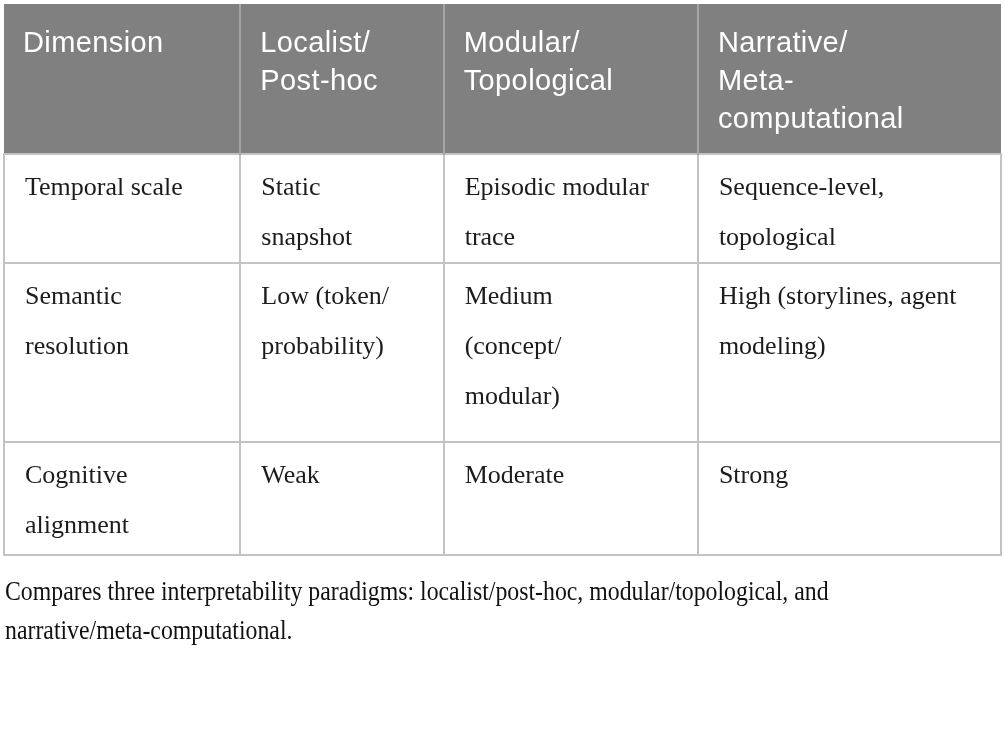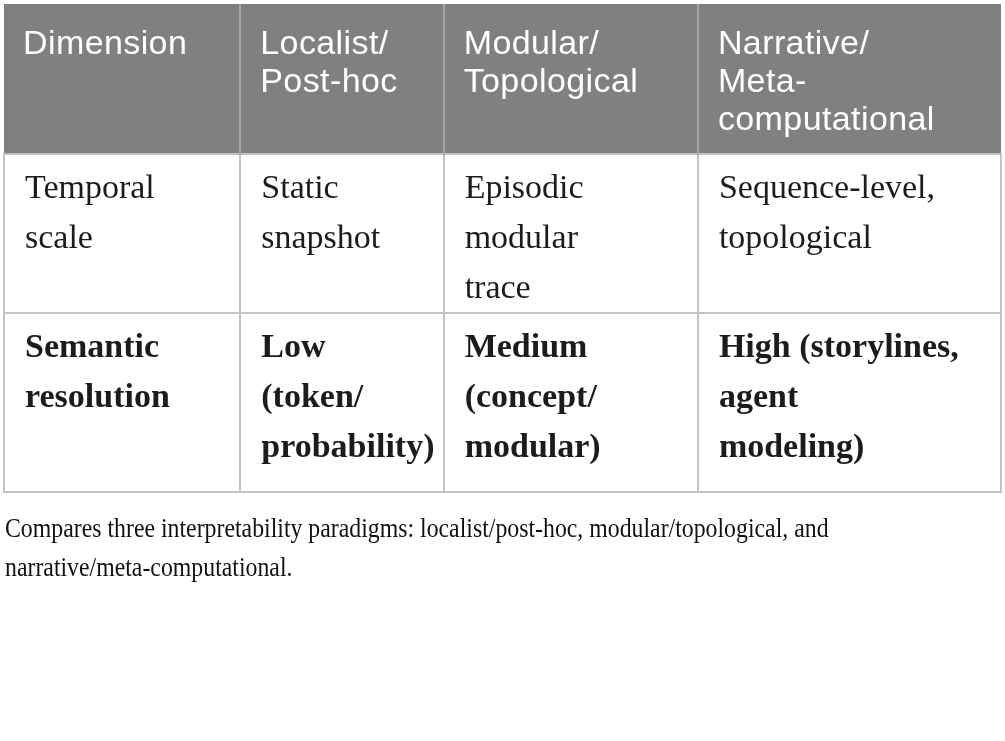--- a/index.html
+++ b/index.html
@@ -23,49 +23,49 @@
   }
   col.c1 { width: 23.7%; }
   col.c2 { width: 20.4%; }
   col.c3 { width: 25.5%; }
   col.c4 { width: 30.4%; }
 
   thead th {
     background: #808080;
     color: #ffffff;
     font-family: "Liberation Sans", "DejaVu Sans", sans-serif;
-    font-size: 34px;
+    font-size: 29px;
     font-weight: 400;
     letter-spacing: 0.4px;
     line-height: 38px;
     text-align: left;
     vertical-align: top;
     padding: 19px 14px 0 19px;
     height: 150px;
     box-sizing: border-box;
     border: none;
     border-right: 2px solid #a5a5a5;
     white-space: pre-line;
   }
   thead th:last-child { border-right: none; margin-left: 9px; }
 
   tbody td {
     font-family: "Liberation Serif", "DejaVu Serif", serif;
-    font-size: 34px;
+    font-size: 26px;
     color: #1c1c1c;
     line-height: 50px;
     text-align: left;
     vertical-align: top;
     padding: 7px 12px 0 20px;
     box-sizing: border-box;
     border: 2px solid #c3c3c3;
     white-space: pre-line;
   }
   tr.r1 { height: 109px; }
-  tr.r2 { height: 179px; font-weight: bold; }
+  tr.r2 { height: 179px; }
   tr.r3 { height: 107px; }
   tr.r4 { height: 113px; }
 
   .caption {
     margin-top: 15px;
     margin-left: 2px;
     height: 90px;
     overflow: hidden;
   }
   .caption-inner {
@@ -116,20 +116,27 @@
         <td>Semantic
 resolution</td>
         <td>Low (token/
 probability)</td>
         <td>Medium
 (concept/
 modular)</td>
         <td>High (storylines, agent
 modeling)</td>
       </tr>
+      <tr class="r4">
+        <td>Cognitive
+alignment</td>
+        <td>Weak</td>
+        <td>Moderate</td>
+        <td>Strong</td>
+      </tr>
     </tbody>
   </table>
 
   <div class="caption">
     <div class="caption-inner">Compares three interpretability paradigms: localist/post-hoc, modular/topological, and
 narrative/meta-computational.</div>
   </div>
 </div>
 
 </body></html>

